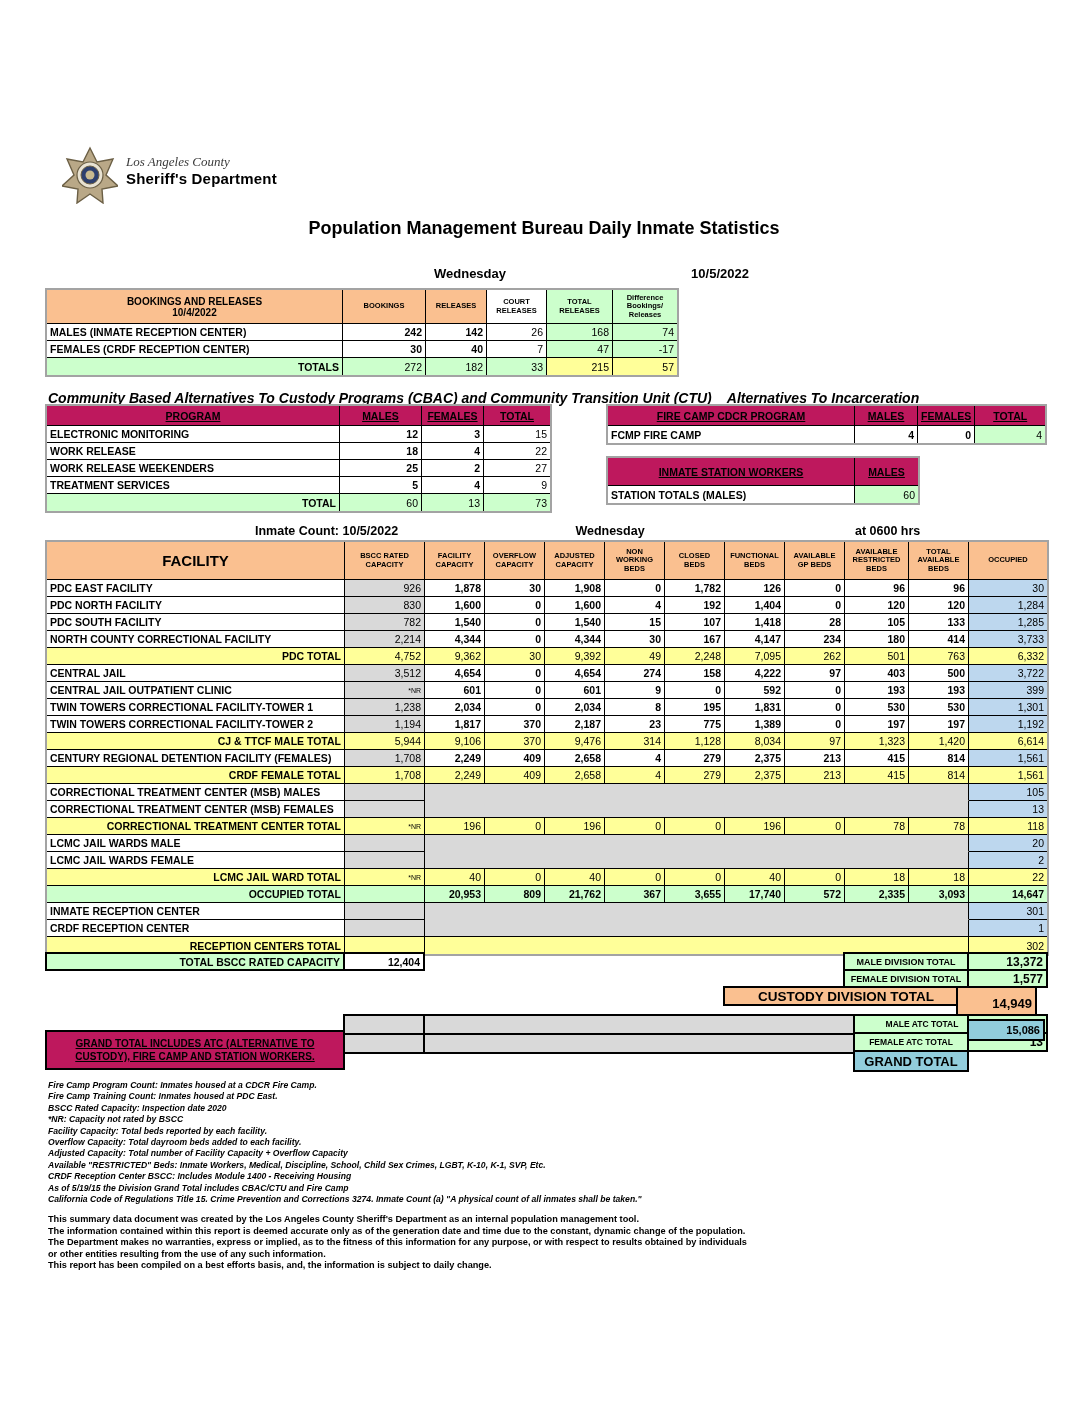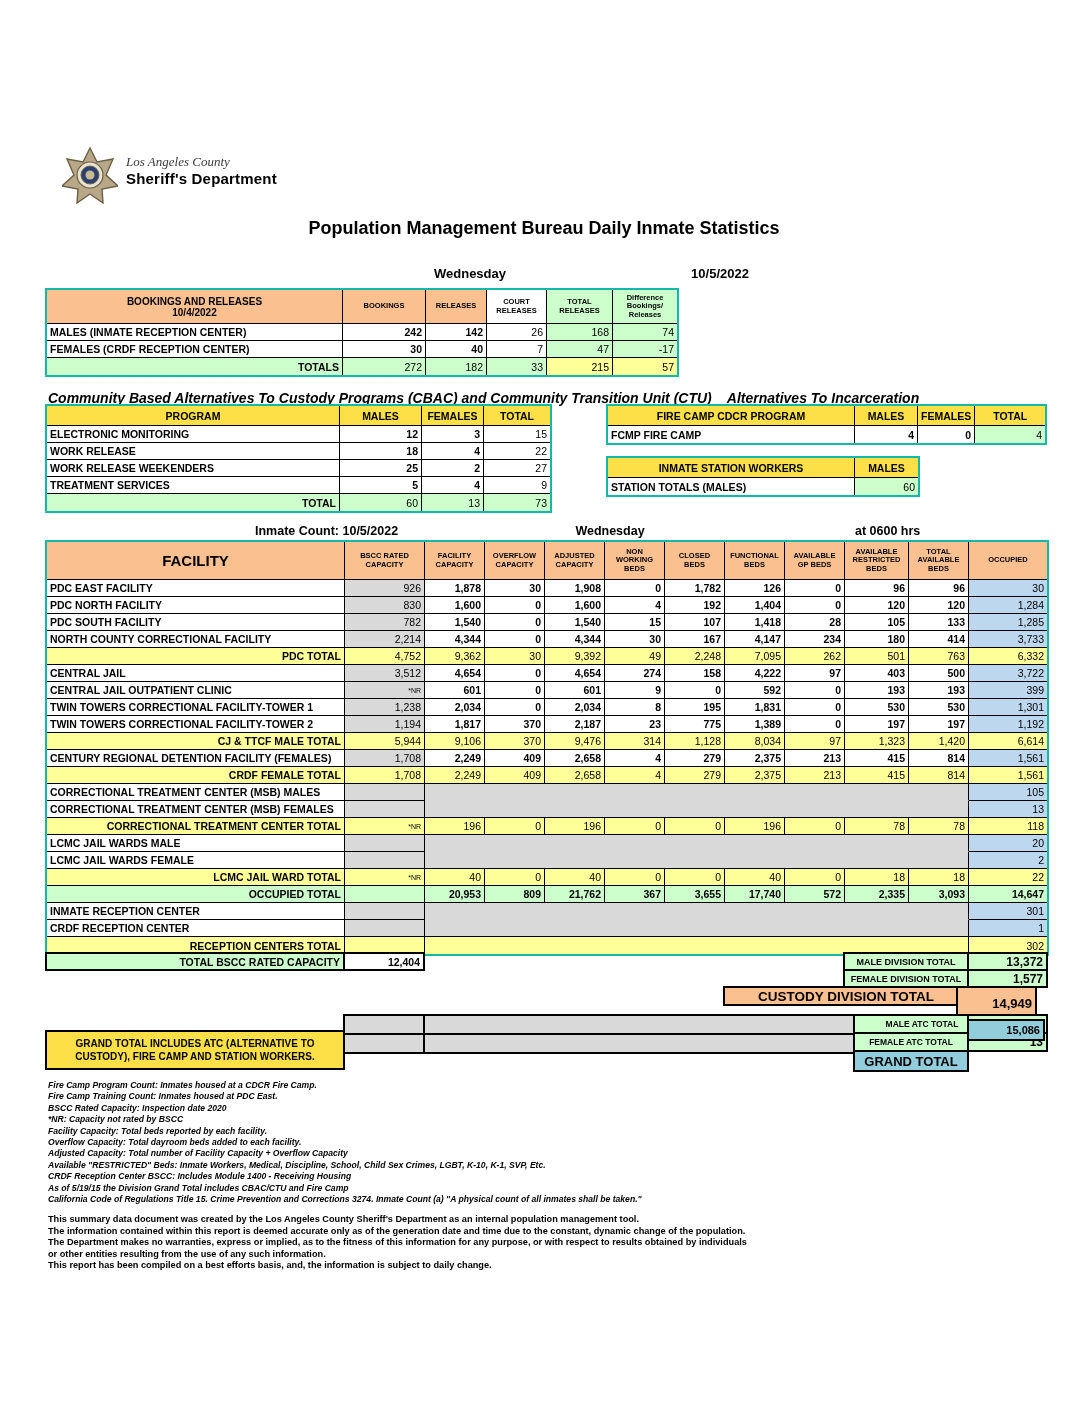--- a/index.html
+++ b/index.html
@@ -8,35 +8,35 @@
   .abs{position:absolute;}
   
   .logo{left:62px;top:146px;display:flex;align-items:flex-start;}
   .logo-text{margin-left:8px;margin-top:8px;}
   .logo-county{font-family:"Liberation Serif",serif;font-style:italic;font-size:13px;color:#3a3a3a;}
   .logo-dept{font-size:15px;font-weight:bold;letter-spacing:.2px;}
   .doc-title{left:0;top:218px;width:1088px;text-align:center;font-size:18px;font-weight:bold;}
   .day-lbl{left:380px;top:266px;width:180px;text-align:center;font-size:13px;font-weight:bold;}
   .date-lbl{left:660px;top:266px;width:120px;text-align:center;font-size:13px;font-weight:bold;}
   
-  table{border-collapse:separate;border-spacing:0;border:2px solid #14b8a6;table-layout:fixed;}
+  table{border-collapse:separate;border-spacing:0;border:2px solid #a3a3a3;table-layout:fixed;}
   td,th{border-right:1px solid #000;border-bottom:1px solid #000;padding:0 3px;overflow:hidden;
         white-space:nowrap;font-size:10.5px;height:17px;box-sizing:border-box;}
   tr>*:last-child{border-right:none;}
   tr:last-child>*{border-bottom:none;}
   th{font-weight:bold;text-align:center;}
   .num{text-align:right;}
   .lab{text-align:left;font-weight:bold;}
   .rlab{text-align:right;font-weight:bold;}
   .b{font-weight:bold;}
   .sm{font-size:7px;}
   .peach{background:#FAC090;}
   .green{background:#CCFFCC;}
   .yellow{background:#FFFF99;}
-  .tan{background:#fde047;}
+  .tan{background:#be185d;text-decoration:underline;}
   .gray{background:#D9D9D9;padding-left:43px;}
   .blue{background:#BDD7EE;}
   .dblue{background:#92CDDC;}
   .nbb{border-bottom:1px solid #D9D9D9;}
   .hsm{font-size:7.5px;line-height:8.5px;white-space:normal;}
   .sec-title{font-size:14px;font-weight:bold;font-style:italic;}
   .cnt-lbl{font-size:12.5px;font-weight:bold;}
   
   .box{position:absolute;border:2px solid #000;box-sizing:border-box;font-size:10.5px;
        display:flex;align-items:center;}
@@ -171,21 +171,21 @@
             <td class="num b">0</td>
             <td class="num green">4</td>
           </tr>
         </tbody>
       </table>
   </div>
   <div class="abs" style="left:606px;top:456px;">
     <table id="station-table">
         <tbody>
           <tr>
-            <th class="tan" style="width: 247px; height: 20px; font-size: 10.5px;">INMATE STATION WORKERS</th>
+            <th class="tan" style="width: 247px; height: 28px; font-size: 10.5px;">INMATE STATION WORKERS</th>
             <th class="tan" style="width: 63px; height: 20px; font-size: 10.5px;">MALES</th>
           </tr>
           <tr>
             <td class="lab">STATION TOTALS (MALES)</td>
             <td class="num green">60</td>
           </tr>
         </tbody>
       </table>
   </div>
 

